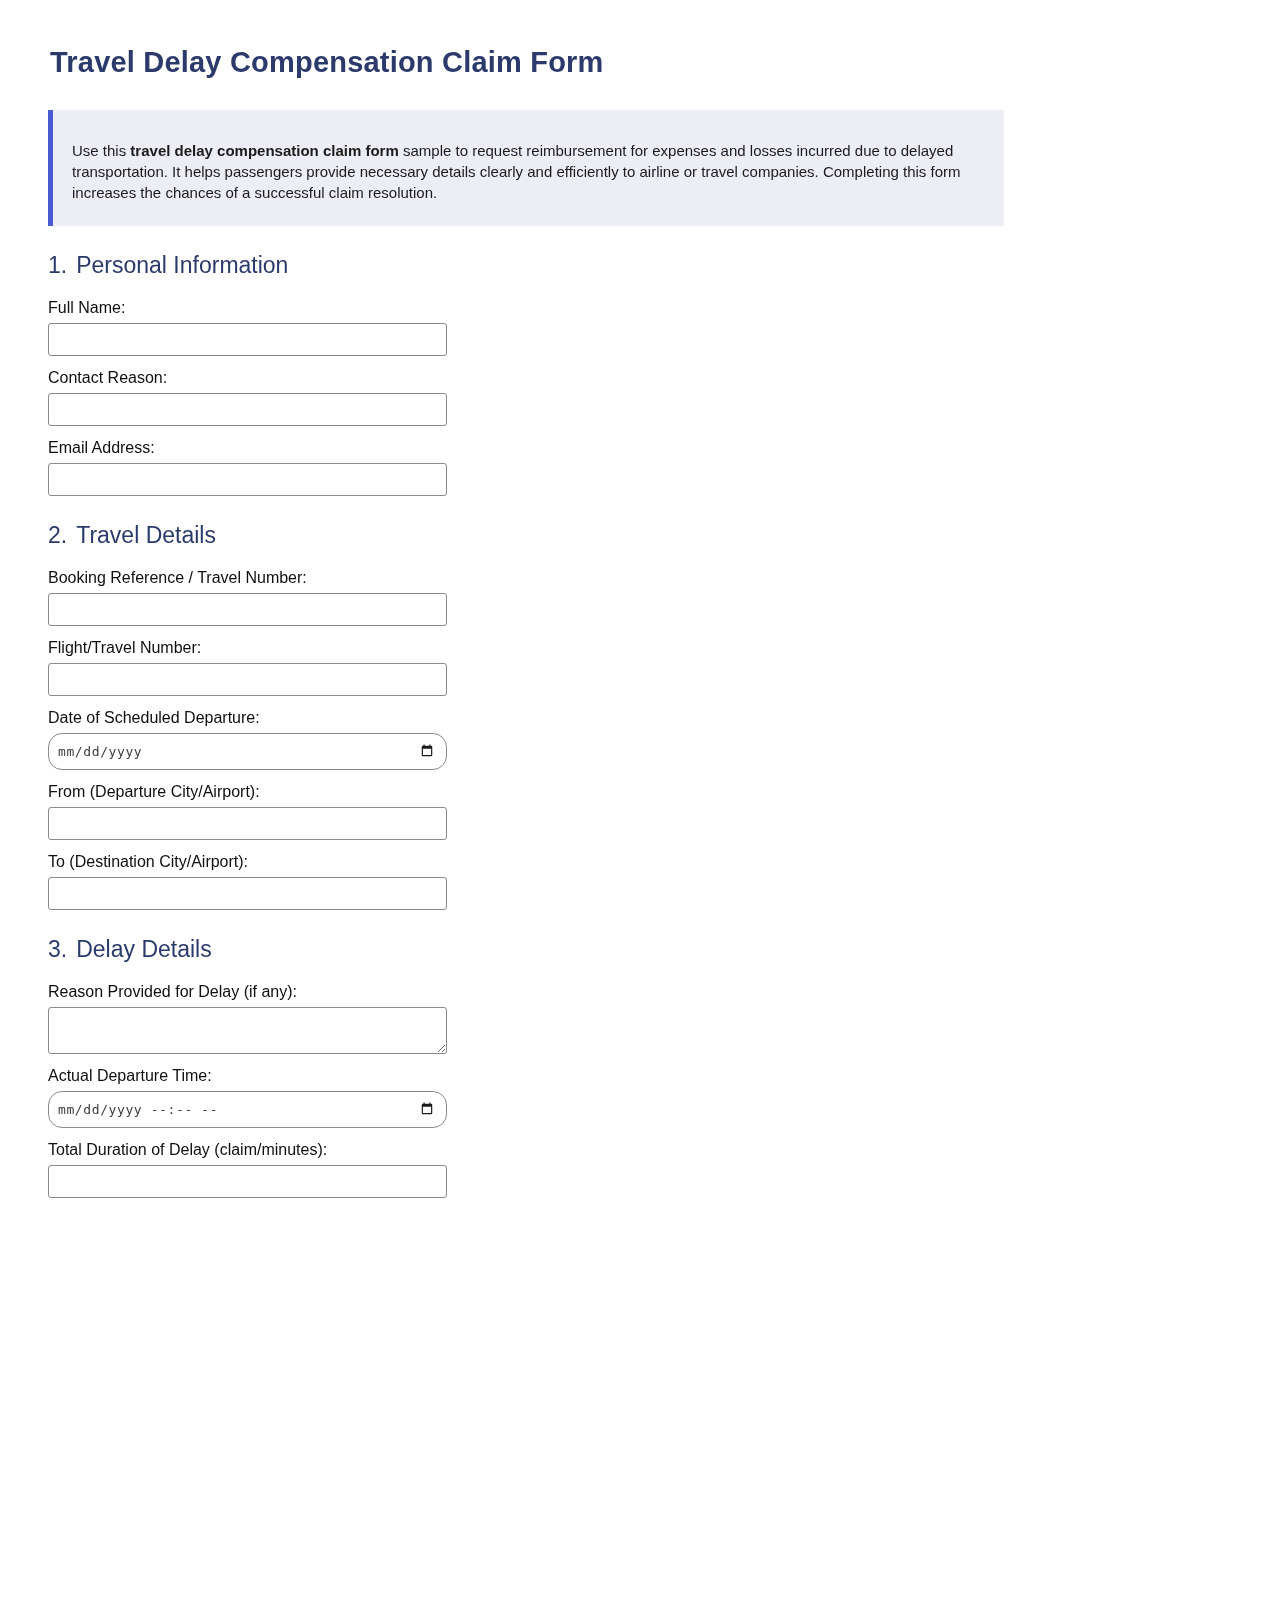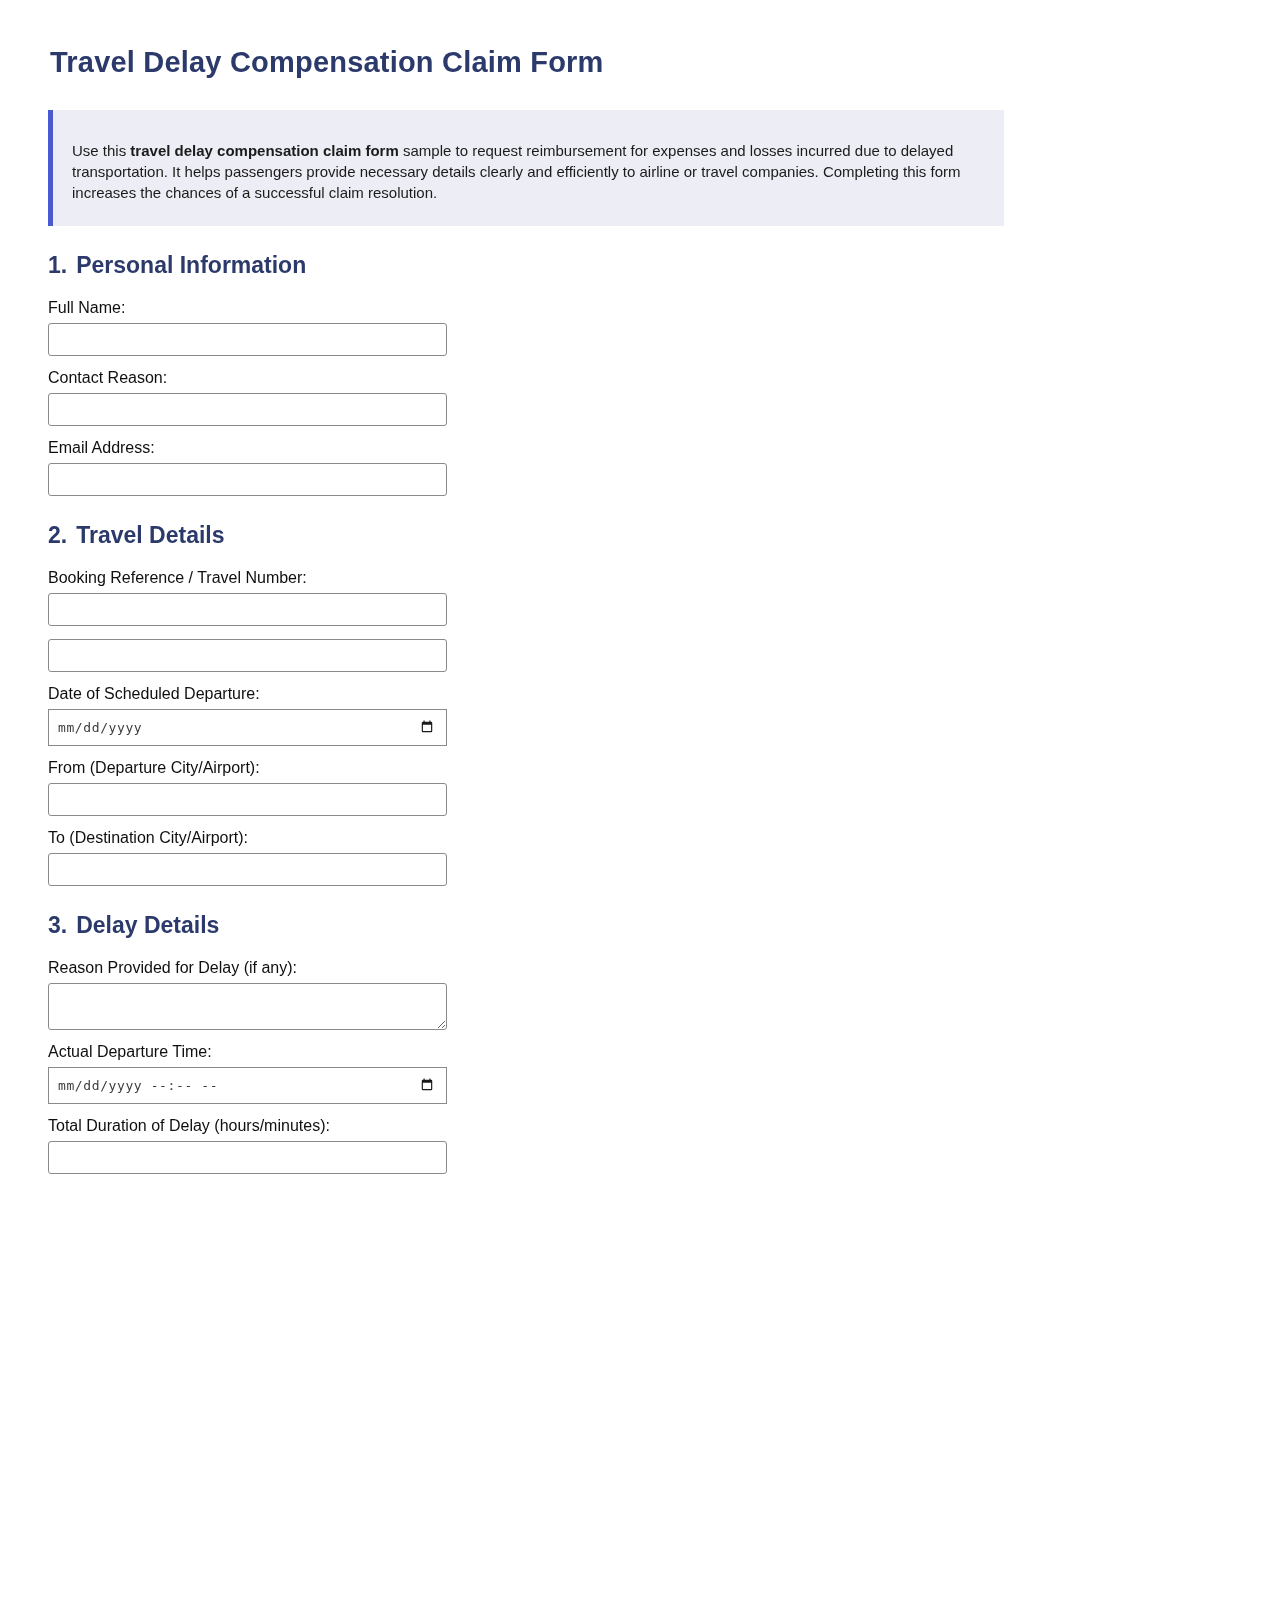--- a/index.html
+++ b/index.html
@@ -39,21 +39,21 @@
     margin: 0;
     font-size: 15px;
     line-height: 21px;
     color: #1b1b1b;
   }
   .info-text strong { font-weight: bold; }
   h2.section-title {
     margin: 26px 0 20px 0;
     font-size: 23px;
     line-height: 27px;
-    font-weight: bold;
+    font-weight: normal;
     color: #2b3a6b;
   }
   h2.section-title .sec-num { margin-right: 9px; }
   .field { margin-bottom: 13px; }
   .field-label {
     display: block;
     font-size: 16px;
     line-height: 17px;
     font-weight: normal;
     color: #0f0f0f;
@@ -86,21 +86,21 @@
     padding: 4px 8px;
     color: #1b1b1b;
     resize: vertical;
     outline: none;
   }
   .date-input {
     width: 399px;
     height: 37px;
     box-sizing: border-box;
     border: 1px solid #8a8a8a;
-    border-radius: 0;
+    border-radius: 14px;
     background: #ffffff;
     display: flex;
     align-items: center;
     justify-content: space-between;
     padding: 0 11px 0 9px;
     cursor: text;
   }
   .date-placeholder {
     font-family: "DejaVu Sans Mono", monospace;
     font-size: 13px;
@@ -151,20 +151,21 @@
 
     <section>
       <h2 class="section-title"><span class="sec-num">2.</span><span>Travel Details</span></h2>
 
       <div class="field">
         <label class="field-label">Booking Reference / Travel Number:</label>
         <input type="text" class="text-input" value="" style="">
       </div>
 
       <div class="field">
+        <label class="field-label">Flight/Travel Number:</label>
         <input type="text" class="text-input" value="" style="">
       </div>
 
       <div class="field">
         <label class="field-label">Date of Scheduled Departure:</label>
         <div class="date-input">
           <span class="date-placeholder">mm/dd/yyyy</span>
           <span class="calendar-btn">
             <svg viewBox="0 0 24 24" width="14" height="14" aria-hidden="true">
                 <path fill="#1a1a1a" d="M19 3h-1V1h-2v2H8V1H6v2H5a2 2 0 0 0-2 2v14a2 2 0 0 0 2 2h14a2 2 0 0 0 2-2V5a2 2 0 0 0-2-2zm0 16H5V8h14v11z"></path>
@@ -198,19 +199,19 @@
           <span class="date-placeholder">mm/dd/yyyy --:-- --</span>
           <span class="calendar-btn">
             <svg viewBox="0 0 24 24" width="14" height="14" aria-hidden="true">
                 <path fill="#1a1a1a" d="M19 3h-1V1h-2v2H8V1H6v2H5a2 2 0 0 0-2 2v14a2 2 0 0 0 2 2h14a2 2 0 0 0 2-2V5a2 2 0 0 0-2-2zm0 16H5V8h14v11z"></path>
               </svg>
           </span>
         </div>
       </div>
 
       <div class="field">
-        <label class="field-label">Total Duration of Delay (hours/minutes):</label>
+        <label class="field-label">Total Duration of Delay (claim/minutes):</label>
         <input type="text" class="text-input" value="" style="">
       </div>
     </section>
 
   </main>
 </div>
 
 </body></html>

